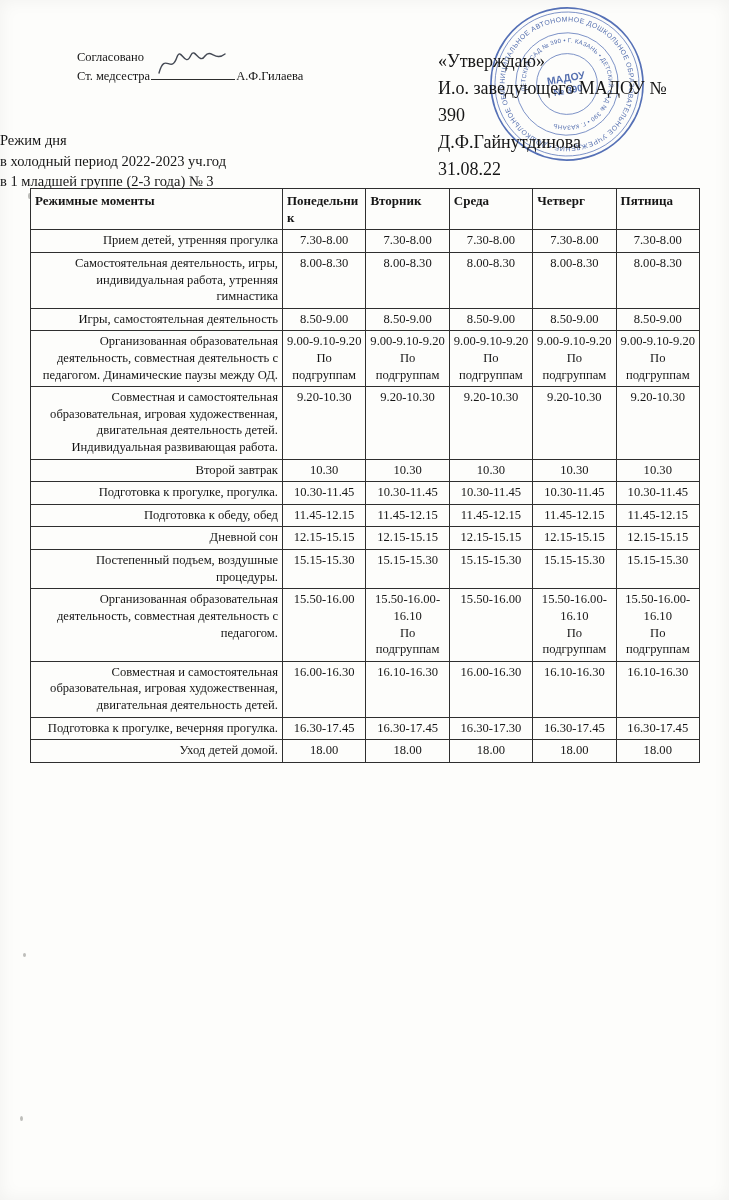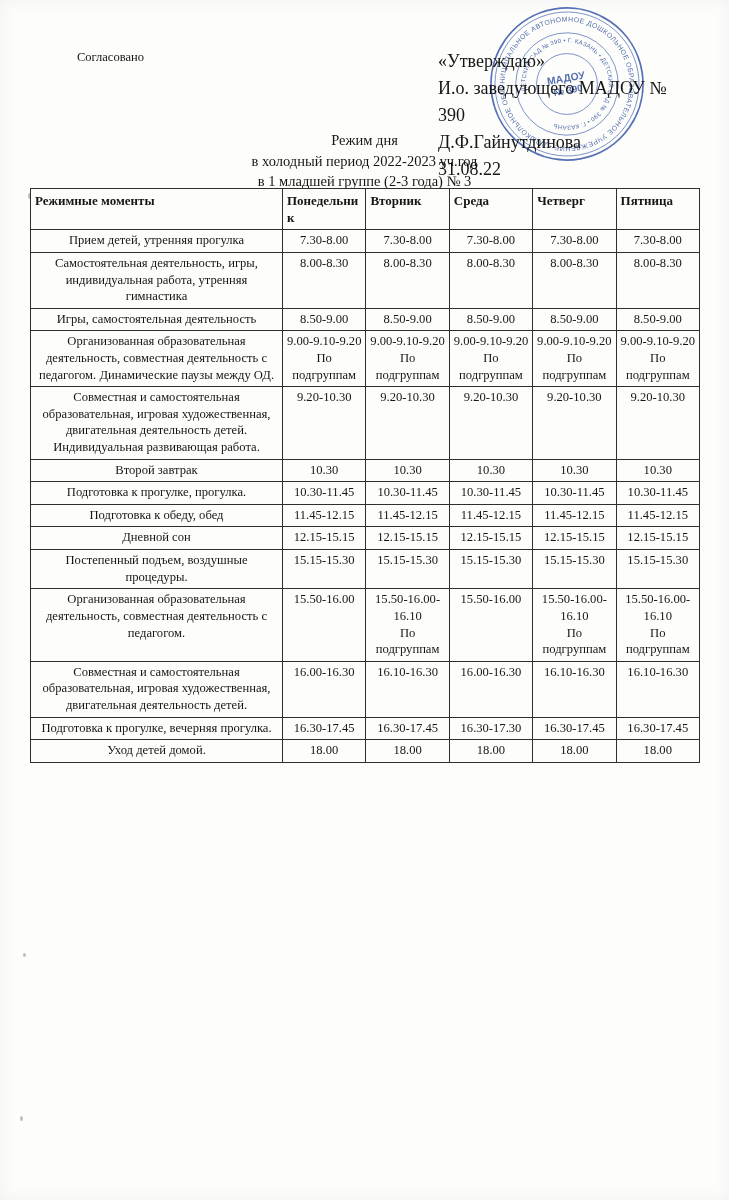--- a/index.html
+++ b/index.html
@@ -40,35 +40,35 @@
   .st-ring{fill:none;stroke:#3253a8;stroke-width:2.2;}
   .st-ring.thin{stroke-width:0.9;}
   .st-text{fill:#31519f;font-size:8.6px;letter-spacing:.6px;font-family:"Liberation Sans","DejaVu Sans",sans-serif;}
   .st-text.inner{font-size:7.6px;letter-spacing:.3px;}
   .st-center{fill:#31519f;text-anchor:middle;font-weight:bold;font-family:"Liberation Sans","DejaVu Sans",sans-serif;}
   .st-center.l1{font-size:13px;}
   .st-center.l2{font-size:12px;}
   
   .title{
     position:absolute;top:130px;left:0;width:100%;
-    text-align:center;font-size:14.5px;line-height:1.42;z-index:3;
+    font-size:14.5px;line-height:1.42;z-index:3;
   }
   
   .tablewrap{position:absolute;top:188px;left:30px;width:670px;z-index:3;}
   table{
     border-collapse:collapse;width:100%;table-layout:fixed;
     font-size:12.6px;line-height:1.32;padding-left:48px;
   }
   th,td{border:1px solid #2f2f2f;vertical-align:top;}
   th{
     font-weight:bold;text-align:left;font-size:13px;
     padding:3px 4px;height:34px;
     overflow-wrap:anywhere;word-break:break-word;
   }
-  td.c-label{padding:2px 4px 3px 4px;text-align:center;}
+  td.c-label{padding:2px 4px 3px 4px;text-align:right;}
   td.c-val{padding:2px 2px 3px 2px;text-align:center;white-space:pre-line;}
   
   .speck{position:absolute;background:#8a8a85;border-radius:50%;opacity:.55;z-index:1;}
 </style>
 </head>
 <body>
 
 <div class="page">
 
   <div class="speck" style="left:28px;top:193px;width:3px;height:6px;"></div>
@@ -86,20 +86,25 @@
     <circle cx="100" cy="100" r="38" class="st-ring thin"></circle>
     <text class="st-text"><textPath href="#arcOuter">МУНИЦИПАЛЬНОЕ АВТОНОМНОЕ ДОШКОЛЬНОЕ ОБРАЗОВАТЕЛЬНОЕ УЧРЕЖДЕНИЕ • ДОШКОЛЬНОЕ ОБРАЗОВАТЕЛЬНОЕ УЧРЕЖДЕНИЕ •</textPath></text>
     <text class="st-text inner"><textPath href="#arcInner">ДЕТСКИЙ САД № 390 • Г. КАЗАНЬ • ДЕТСКИЙ САД № 390 • Г. КАЗАНЬ</textPath></text>
     <text x="100" y="97" class="st-center l1">МАДОУ</text>
     <text x="100" y="112" class="st-center l2">№ 390</text>
   </svg>
 
   <div class="header">
     <div class="approve-left">
       <div>Согласовано</div>
+      <div>
+        <span>Ст. медсестра</span><span class="sig-line w1"><svg class="sig-svg" viewBox="0 0 74 32">
+              <path class="sig-path" d="M4 28 C10 6 16 30 22 12 C26 1 30 24 36 10 C40 2 44 20 50 11 C56 3 60 17 70 9"></path>
+            </svg></span><span>А.Ф.Гилаева</span>
+      </div>
     </div>
     <div class="approve-right">
       <div>«Утверждаю»</div>
       <div>И.о. заведующего МАДОУ № 390</div>
       <div>Д.Ф.Гайнутдинова</div>
       <div>31.08.22</div>
     </div>
   </div>
 
   <div class="title">

